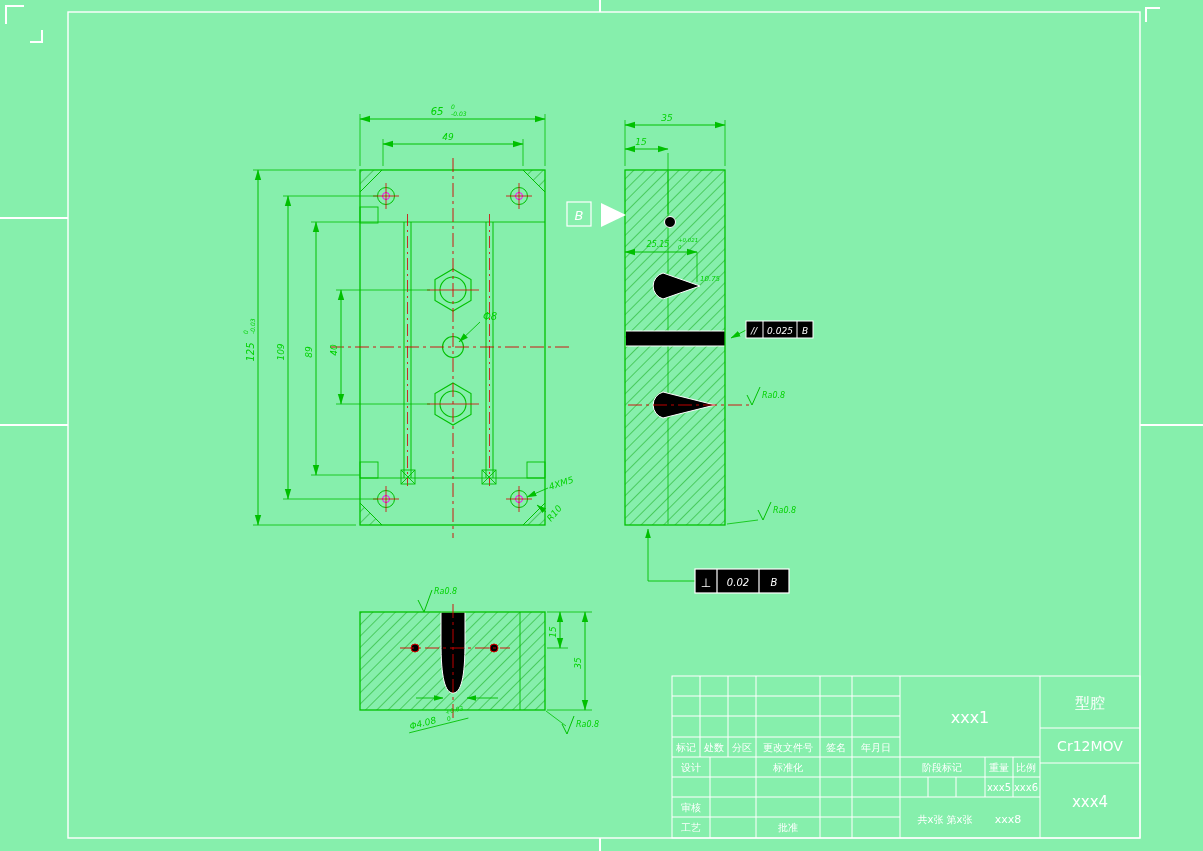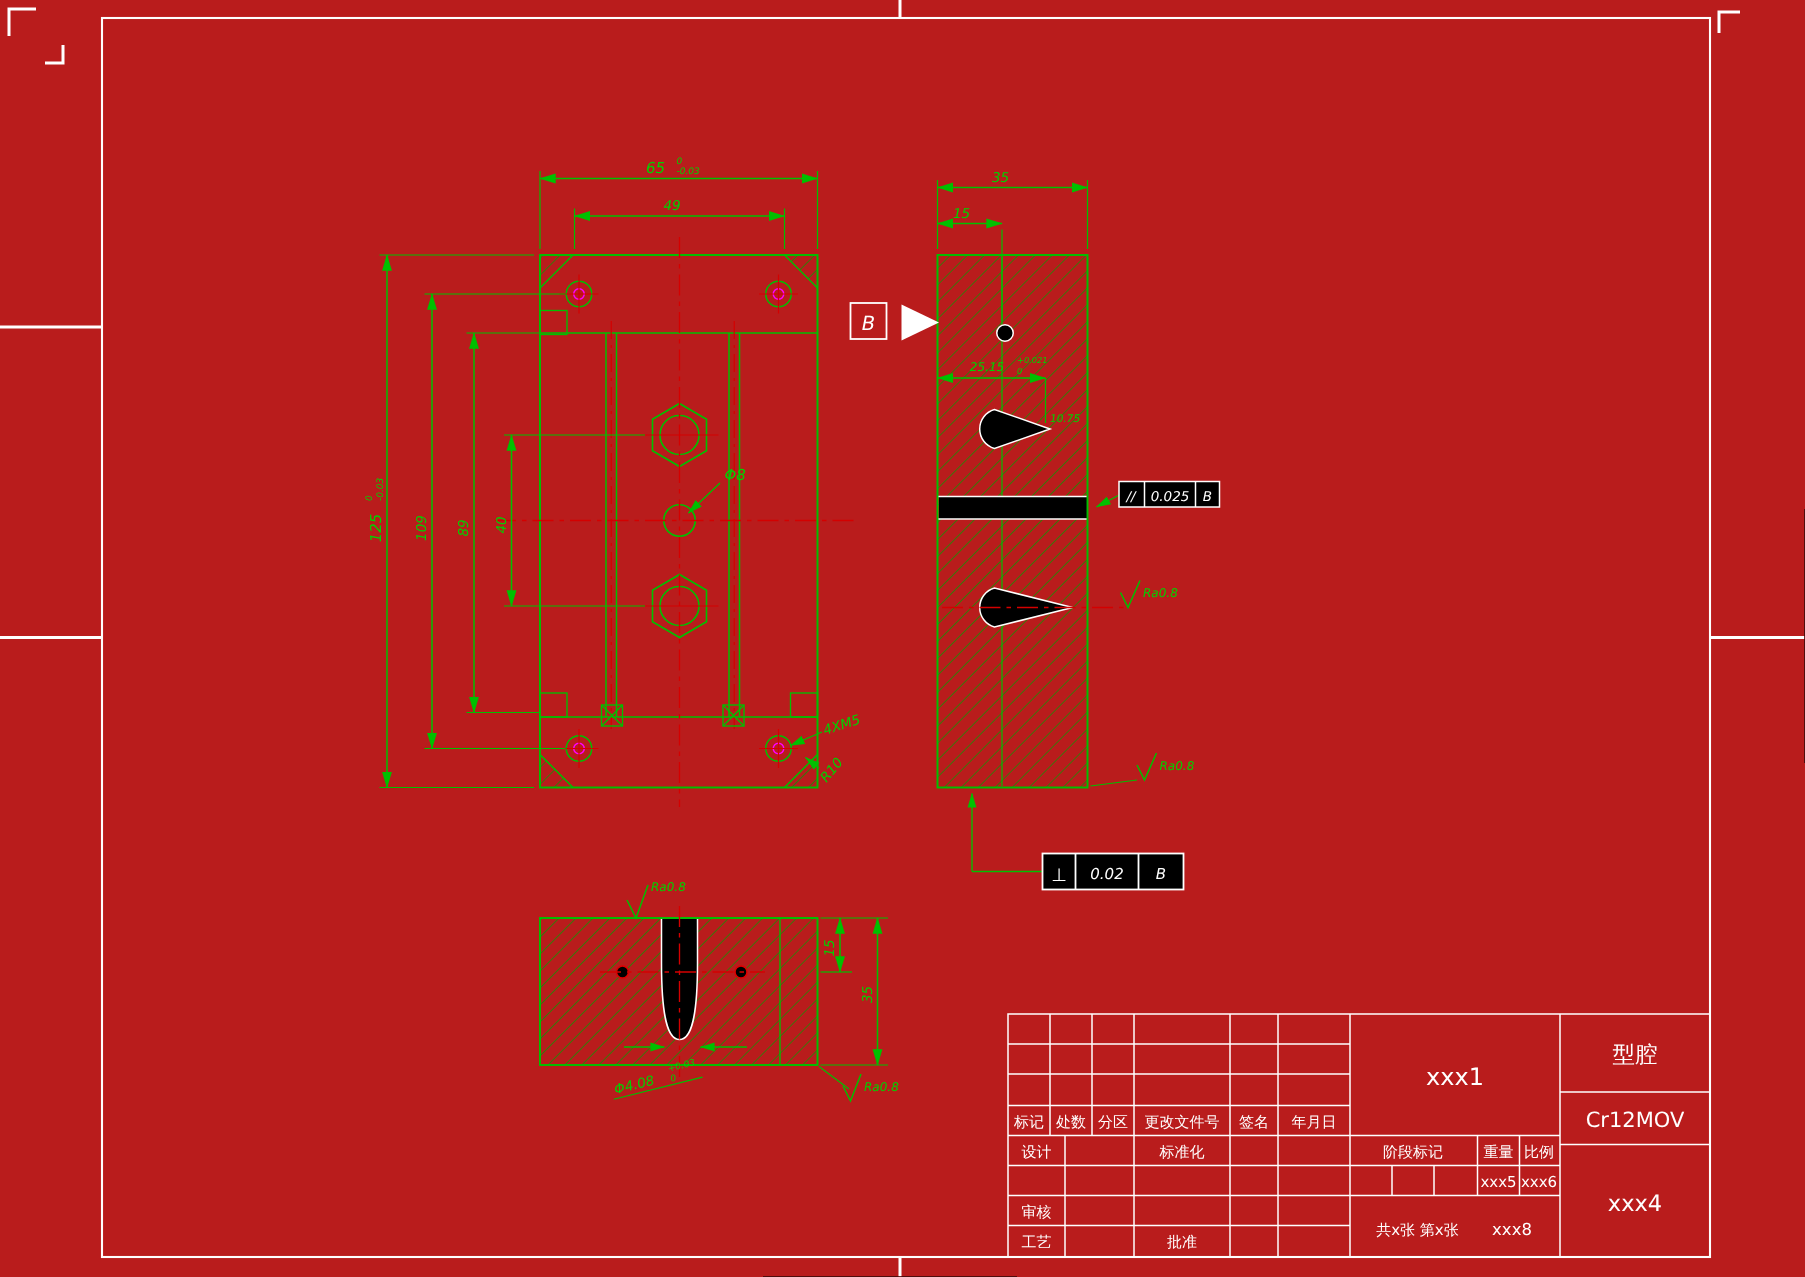--- a/index.html
+++ b/index.html
@@ -1,16 +1,16 @@
 <!DOCTYPE html>
 <html><head>
 <meta charset="utf-8">
 <style>
   html,body{margin:0;padding:0;background:#000;}
-  #sheet{position:relative;width:1203px;height:851px;background:#b91c1c;overflow:hidden;
+  #sheet{position:relative;width:1203px;height:851px;background:#86efac;overflow:hidden;
          font-family:"DejaVu Sans",sans-serif;}
   svg text{user-select:none;}
   .dimtxt{fill:#00d200;font-style:italic;font-family:"DejaVu Sans",sans-serif;}
   .cntxt{fill:#ffffff;font-family:"DejaVu Sans",sans-serif;}
   .whtxt{fill:#ffffff;font-style:italic;font-family:"DejaVu Sans",sans-serif;}
 </style>
 </head>
 <body>
 
 <div id="sheet">

